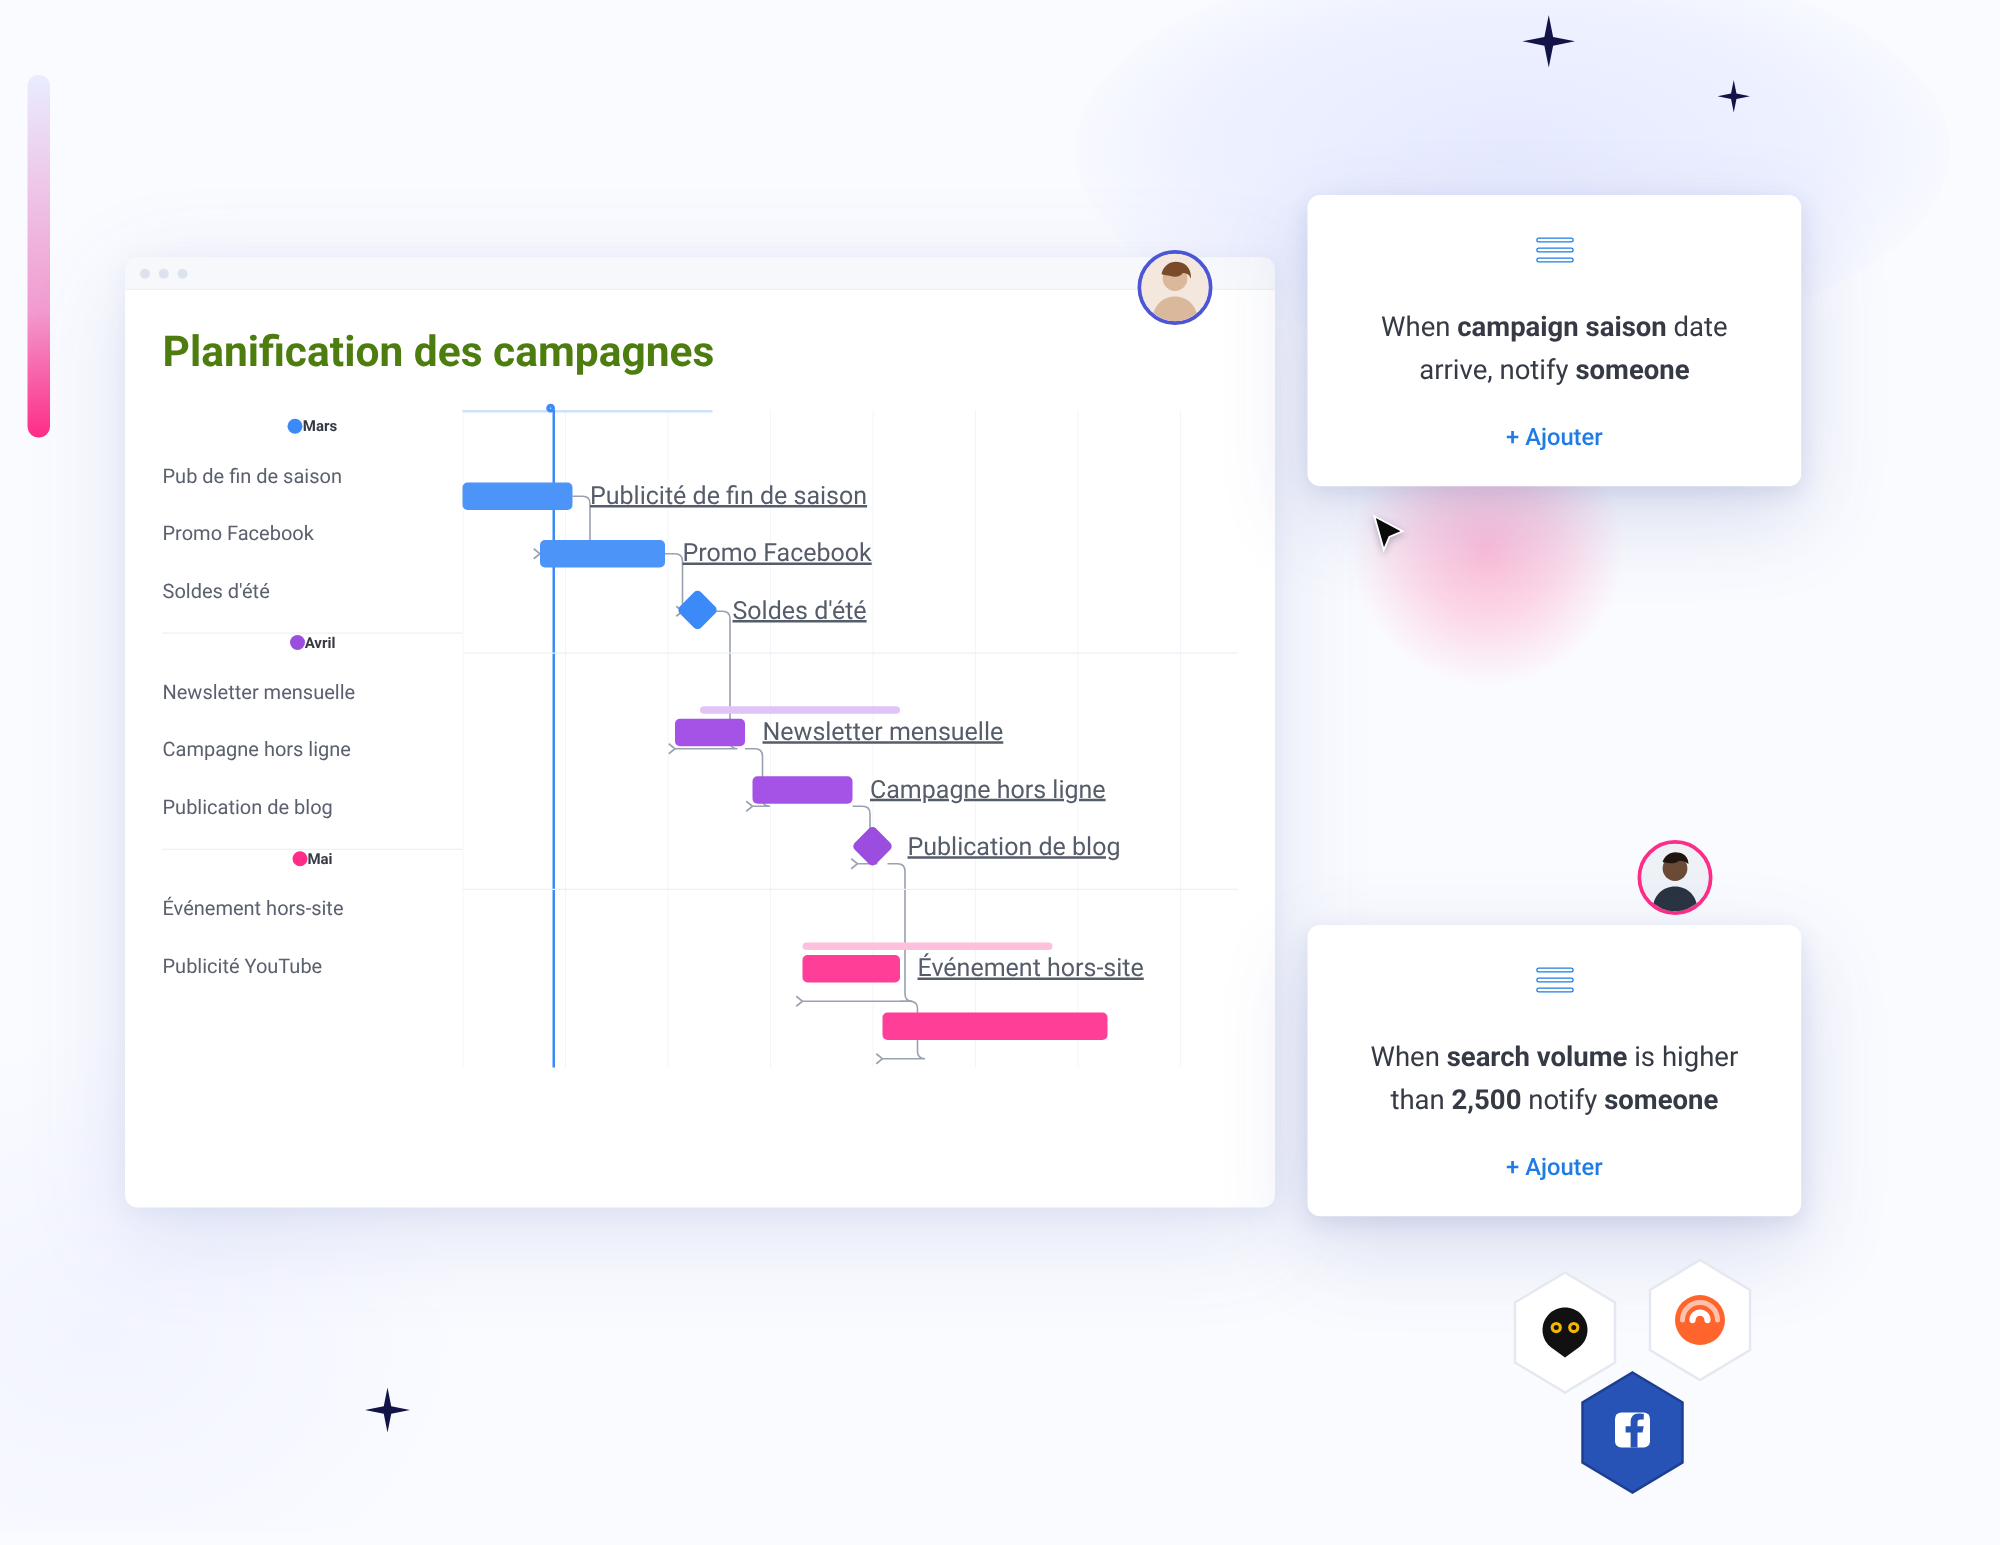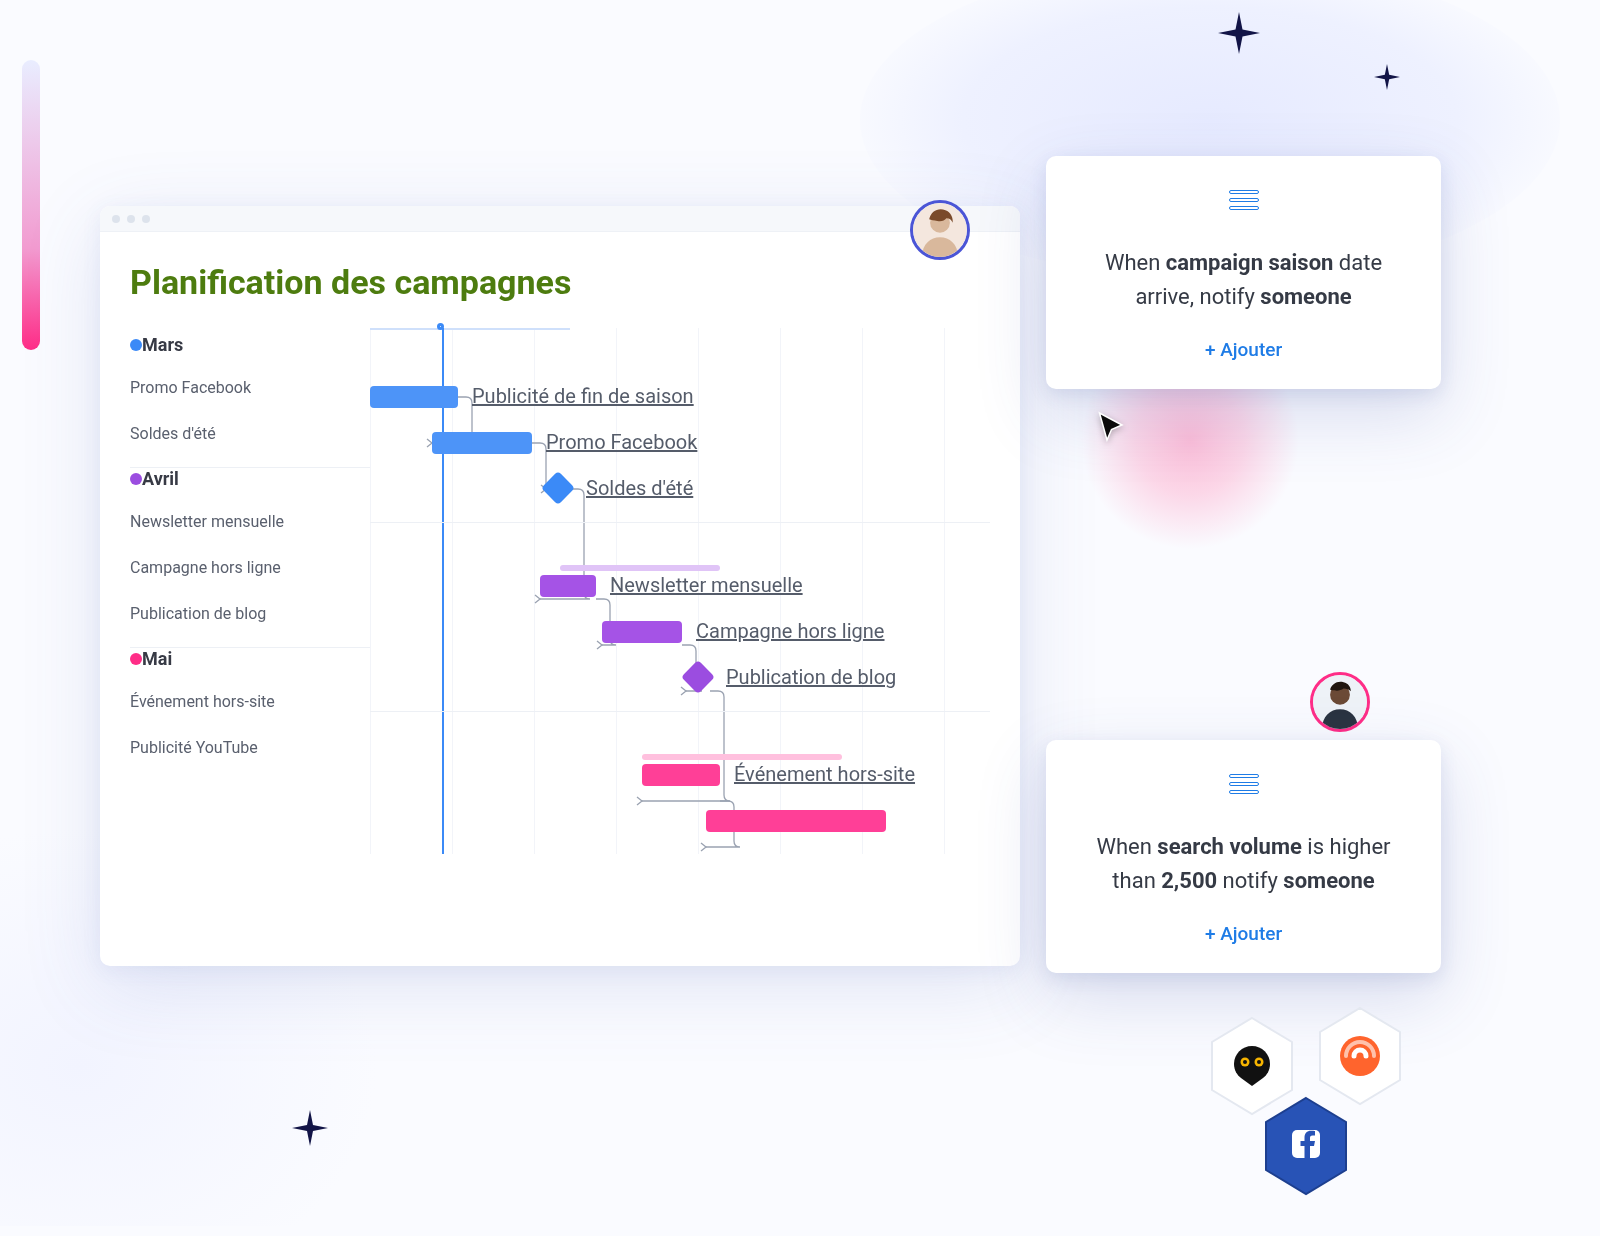--- a/index.html
+++ b/index.html
@@ -92,22 +92,23 @@
   grid-template-columns: 240px 1fr;
   align-items: start;
 }
 .section {
   border-top: 1px solid #edf0f5;
   padding-bottom: 10px;
 }
 .section:first-child { border-top: none; padding-top: 6px; }
 .section-header {
   display: flex; align-items: center; 
-  font-weight: 700; font-size: 18px; color:#373a45;
+  font-weight: 700; font-size: 12px; color:#373a45;
   margin-bottom: 10px;
+  justify-content: center;
 }
 .dot { width:12px; height:12px; border-radius:50%; }
 .dot-blue { background:#3b8af7; }
 .dot-purple { background:#9b4de0; }
 .dot-pink { background:#ff2d87; }
 .task-label { font-size:16px; color:#5a606e; line-height: 46px; height:46px; }
 
 
 .chart {
   position: relative; height: 100%;
@@ -227,20 +228,21 @@
 
     <div class="gantt">
       <div class="gantt-row-wrap">
 
         <div id="labels-col">
             <div class="section">
               <div class="section-header">
                 <span class="dot dot-blue"></span>
                 <span>Mars</span>
               </div>
+              <div class="task-label">Pub de fin de saison</div>
               <div class="task-label">Promo Facebook</div>
               <div class="task-label">Soldes d'été</div>
             </div>
             <div class="section">
               <div class="section-header">
                 <span class="dot dot-purple"></span>
                 <span>Avril</span>
               </div>
               <div class="task-label">Newsletter mensuelle</div>
               <div class="task-label">Campagne hors ligne</div>

